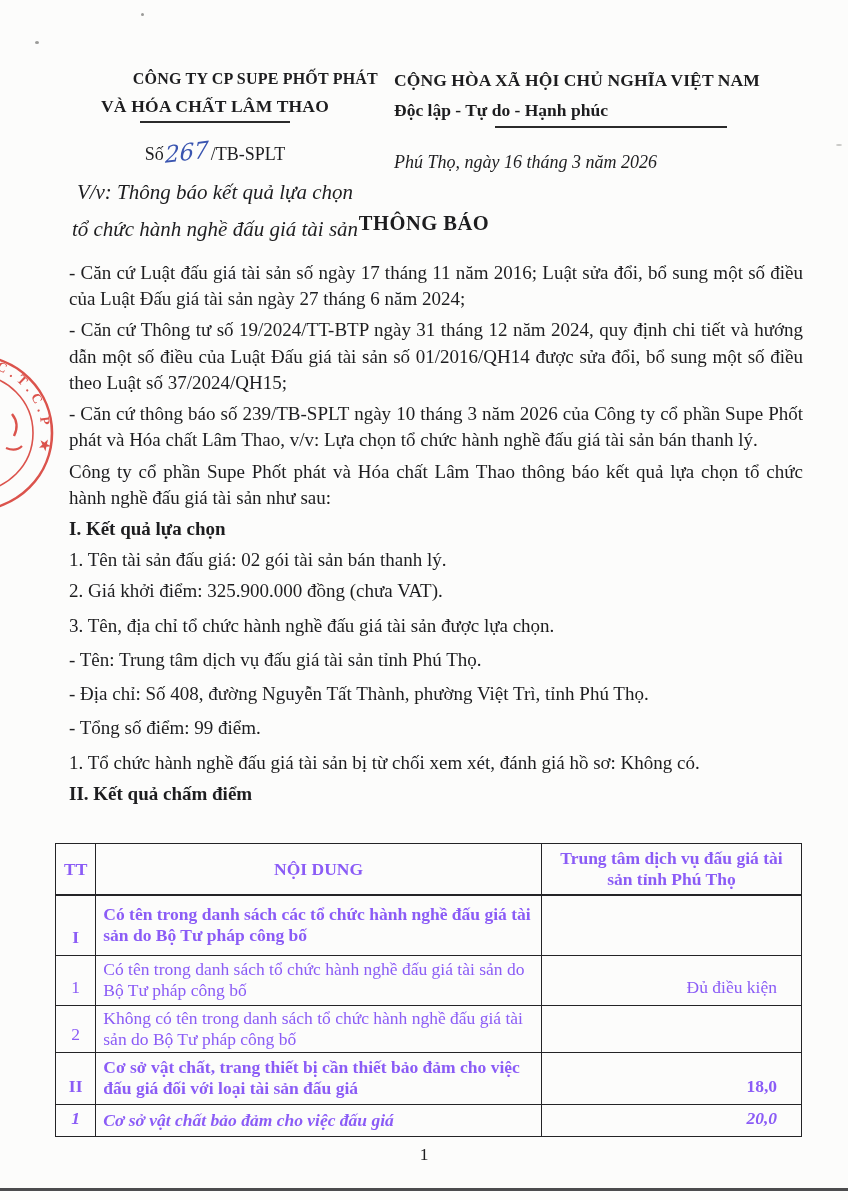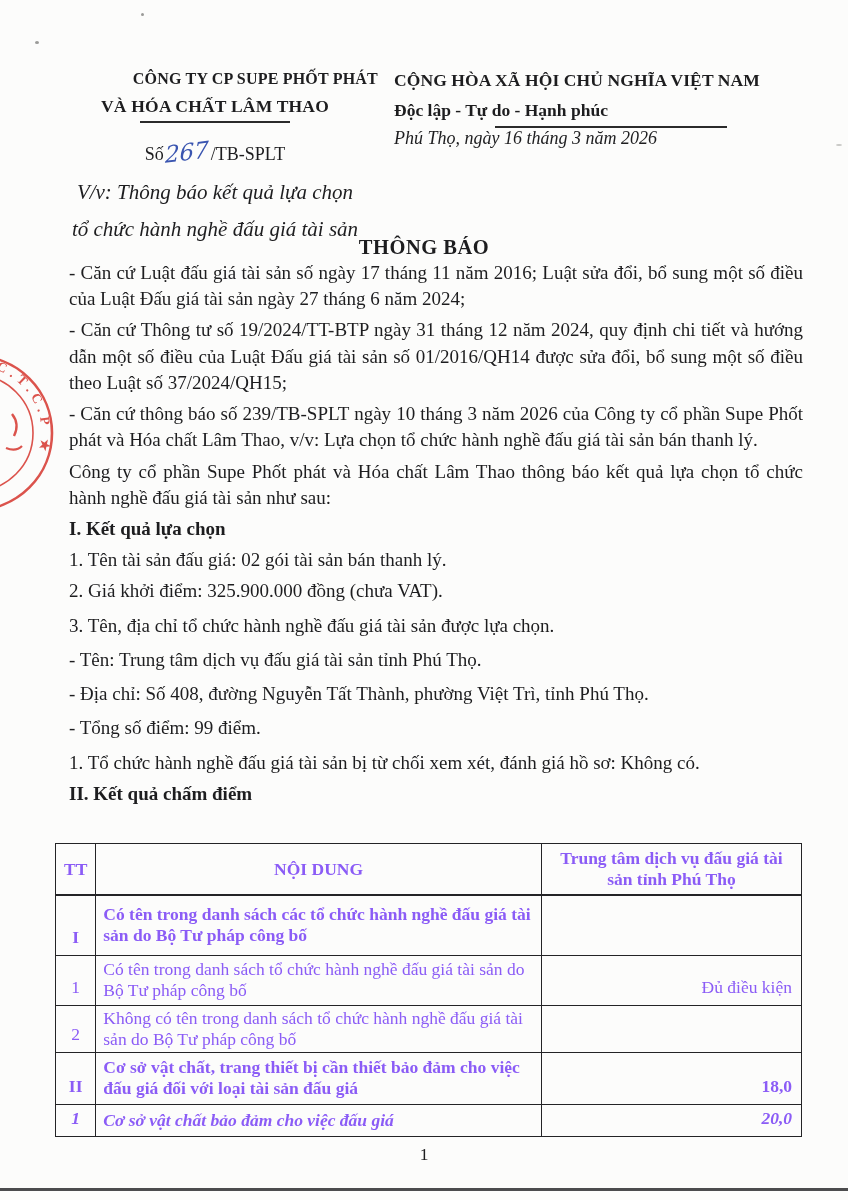--- a/index.html
+++ b/index.html
@@ -36,24 +36,24 @@
     font-size:23px;
     font-style:italic;
     font-family:"DejaVu Serif",serif;
     transform:rotate(-7deg) skewX(-8deg);
     margin:0 2px 0 1px;
     line-height:1;
   }
   .subject{font-size:21px;font-style:italic;margin-top:9px;line-height:1.75;}
   .rep1{font-size:17.5px;font-weight:bold;letter-spacing:.1px;}
   .rep2{font-size:17.5px;font-weight:bold;margin-top:9px;}
-  .place-date{font-size:18px;font-style:italic;}
+  .place-date{font-size:18px;font-style:italic;margin-top:24px;}
   
   .doc-title{
-    position:absolute;top:236px;left:0;width:100%;
+    position:absolute;top:212px;left:0;width:100%;
     text-align:center;font-size:20.5px;font-weight:bold;letter-spacing:.5px;
   }
   
   .body{
     position:absolute;top:260px;left:57px;width:746px;
     font-size:19px;line-height:1.38;text-align:justify;
   }
   .body p{margin:0 0 5px 12px;}
   .body p.sp{margin-top:8px;}
   .bold{font-weight:bold;}
@@ -72,21 +72,21 @@
   }
   .score-table th{
     font-weight:bold;text-align:center;
     border-bottom:2.6px solid #242426;
     padding:4px 6px;
   }
   .col-tt{width:40px;text-align:center;}
   .col-content{width:442px;}
   .col-value{width:258px;}
   td.tt-cell{text-align:center;vertical-align:bottom;padding-bottom:7px;}
-  td.value-cell{text-align:right;vertical-align:bottom;padding-bottom:7px;padding-right:9px;}
+  td.value-cell{text-align:right;vertical-align:bottom;padding-bottom:7px;padding-right:24px;}
   tr.r-bold td{font-weight:bold;}
   tr.r-bold-italic td{font-weight:bold;font-style:italic;}
   .h-tt{height:44px;}
   .h-I{height:60px;}
   .h-1{height:50px;}
   .h-2{height:46px;}
   .h-II{height:52px;}
   .h-last{height:32px;}
   
   .stamp{

